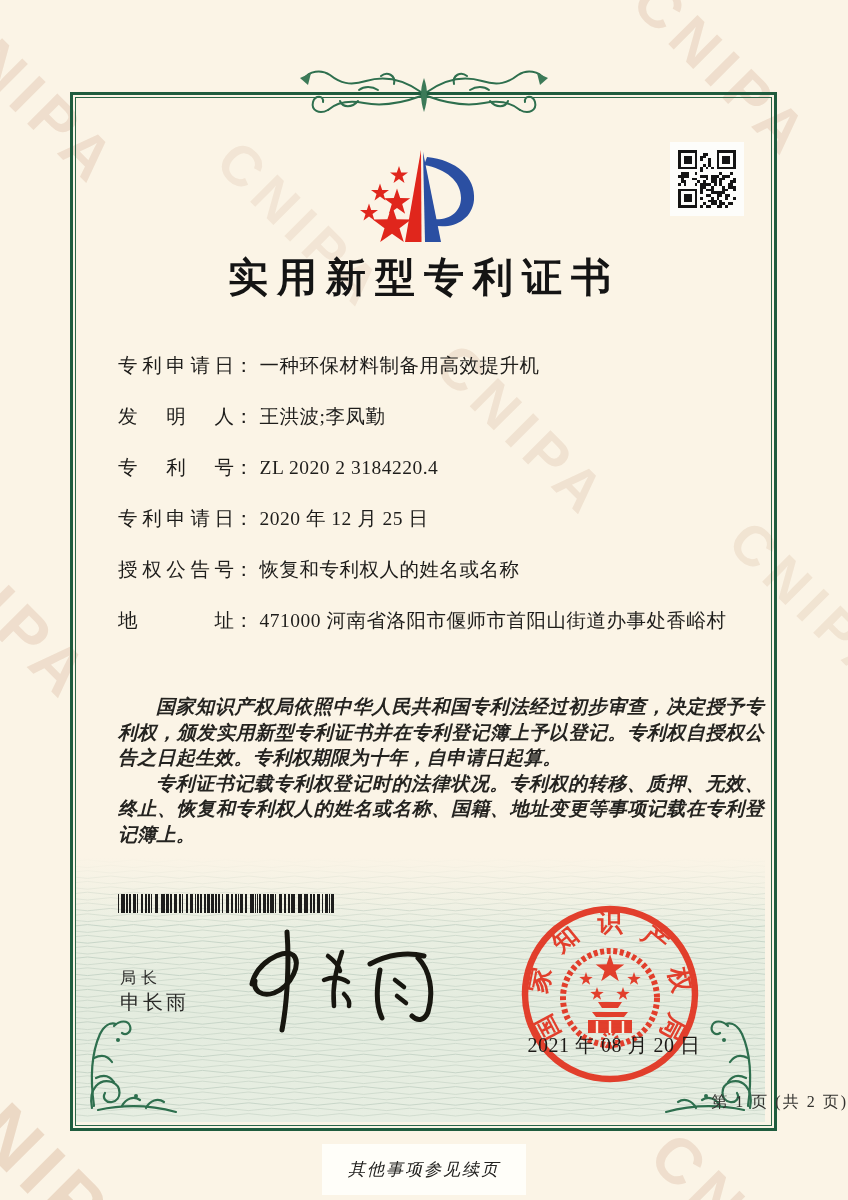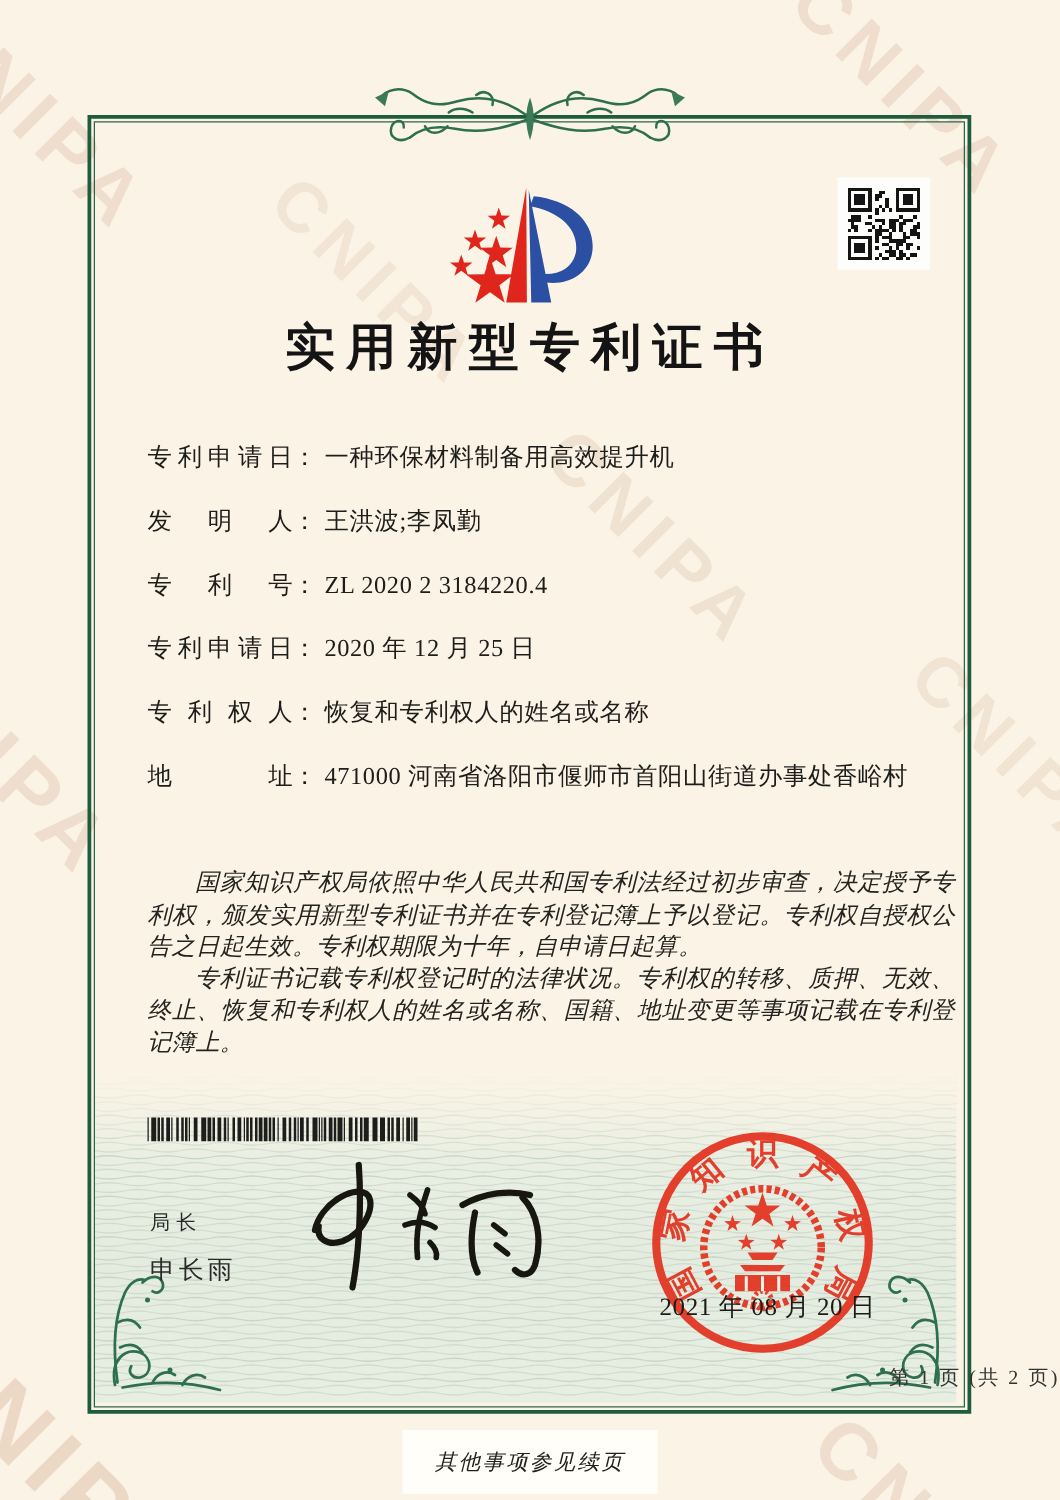--- a/index.html
+++ b/index.html
@@ -51,31 +51,31 @@
   .flabel{display:inline-block;width:116px;text-align:justify;text-align-last:justify;
           vertical-align:bottom;}
   .colon{display:inline-block;}
   .fvalue{margin-left:6px;letter-spacing:0.5px;}
   .grant2{margin-left:46px;}
   .flabel2{display:inline-block;}
 
   
   .paras{position:absolute;left:118px;top:694px;width:646px;z-index:2;font-size:19px;
          font-style:italic;line-height:25.5px;color:#242320;text-align:justify;}
-  .paras p{margin:0;text-indent:2em;letter-spacing:0.3px;}
+  .paras p{margin:0;text-indent:2em;letter-spacing:0.3px;font-weight:bold;}
 
   
   .barcode{position:absolute;left:118px;top:894px;width:220px;height:19px;z-index:3;}
   .barcode i{position:absolute;top:0;bottom:0;background:#1d1d1c;}
 
   
   .signer{position:absolute;left:120px;top:968px;z-index:3;
           font-family:"Liberation Sans","DejaVu Sans",sans-serif;color:#2a2a28;}
   .signer .stitle{font-size:16px;letter-spacing:5px;}
-  .signer .sname{font-size:20px;letter-spacing:3px;margin-top:13px;}
+  .signer .sname{font-size:20px;letter-spacing:3px;}
   .signature{position:absolute;left:232px;top:918px;z-index:3;}
 
   
   .seal{position:absolute;left:518px;top:902px;z-index:3;}
   .seal-char{font-size:25px;font-weight:bold;fill:#e2321f;
              font-family:"Liberation Serif","DejaVu Serif",serif;}
   .seal-date{position:absolute;left:516px;top:1032px;width:196px;text-align:center;z-index:4;
              font-size:20px;color:#1c1a17;letter-spacing:0.5px;}
 
   .pagefoot{position:absolute;left:0;top:1092px;width:848px;text-align:right;z-index:3;
@@ -356,21 +356,21 @@
   <div class="row" style="top:403px">
     <span class="flabel">发明人</span><span class="colon">：</span><span class="fvalue">王洪波;李凤勤</span>
   </div>
   <div class="row" style="top:454px">
     <span class="flabel">专利号</span><span class="colon">：</span><span class="fvalue">ZL 2020 2 3184220.4</span>
   </div>
   <div class="row" style="top:505px">
     <span class="flabel">专利申请日</span><span class="colon">：</span><span class="fvalue">2020 年 12 月 25 日</span>
   </div>
   <div class="row" style="top:556px">
-    <span class="flabel">专利权人</span><span class="colon">：</span><span class="fvalue">恢复和专利权人的姓名或名称</span>
+    <span class="flabel">授权公告号</span><span class="colon">：</span><span class="fvalue">恢复和专利权人的姓名或名称</span>
   </div>
   <div class="row" style="top:607px">
     <span class="flabel">地址</span><span class="colon">：</span><span class="fvalue">471000 河南省洛阳市偃师市首阳山街道办事处香峪村</span>
   </div>
 
   <div class="paras">
     <p>国家知识产权局依照中华人民共和国专利法经过初步审查，决定授予专利权，颁发实用新型专利证书并在专利登记簿上予以登记。专利权自授权公告之日起生效。专利权期限为十年，自申请日起算。</p>
     <p>专利证书记载专利权登记时的法律状况。专利权的转移、质押、无效、终止、恢复和专利权人的姓名或名称、国籍、地址变更等事项记载在专利登记簿上。</p>
   </div>
 

